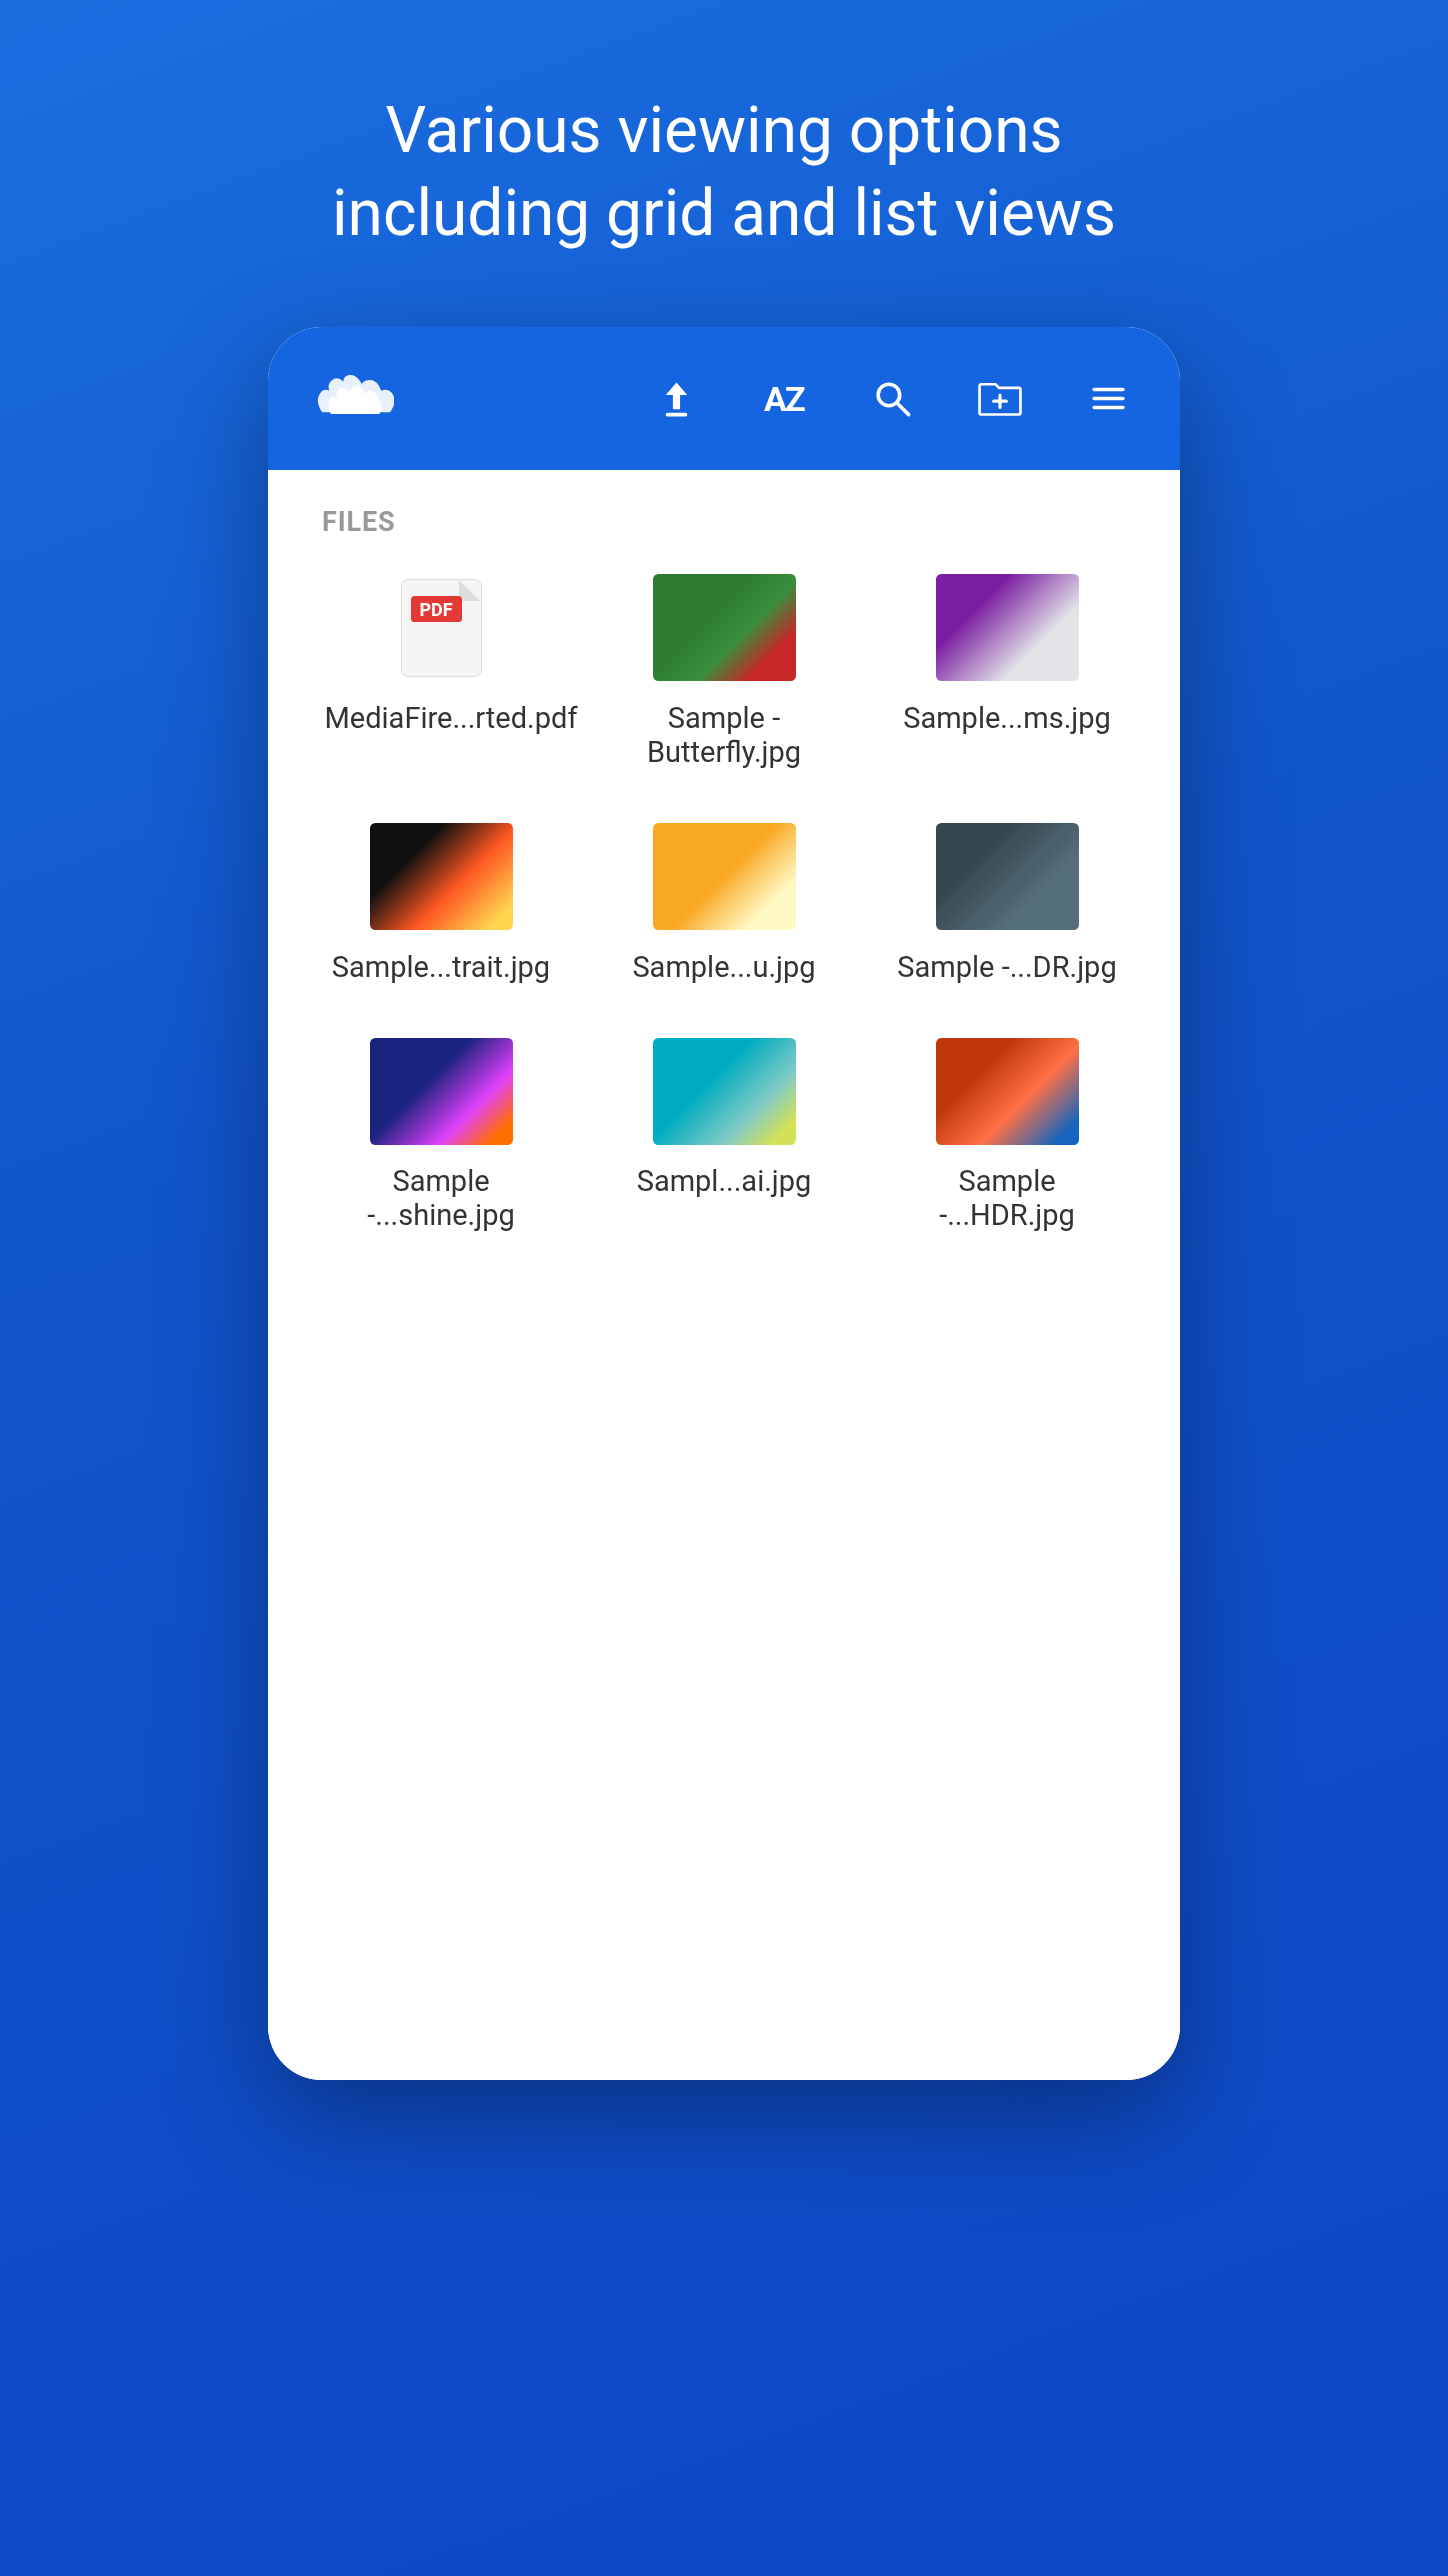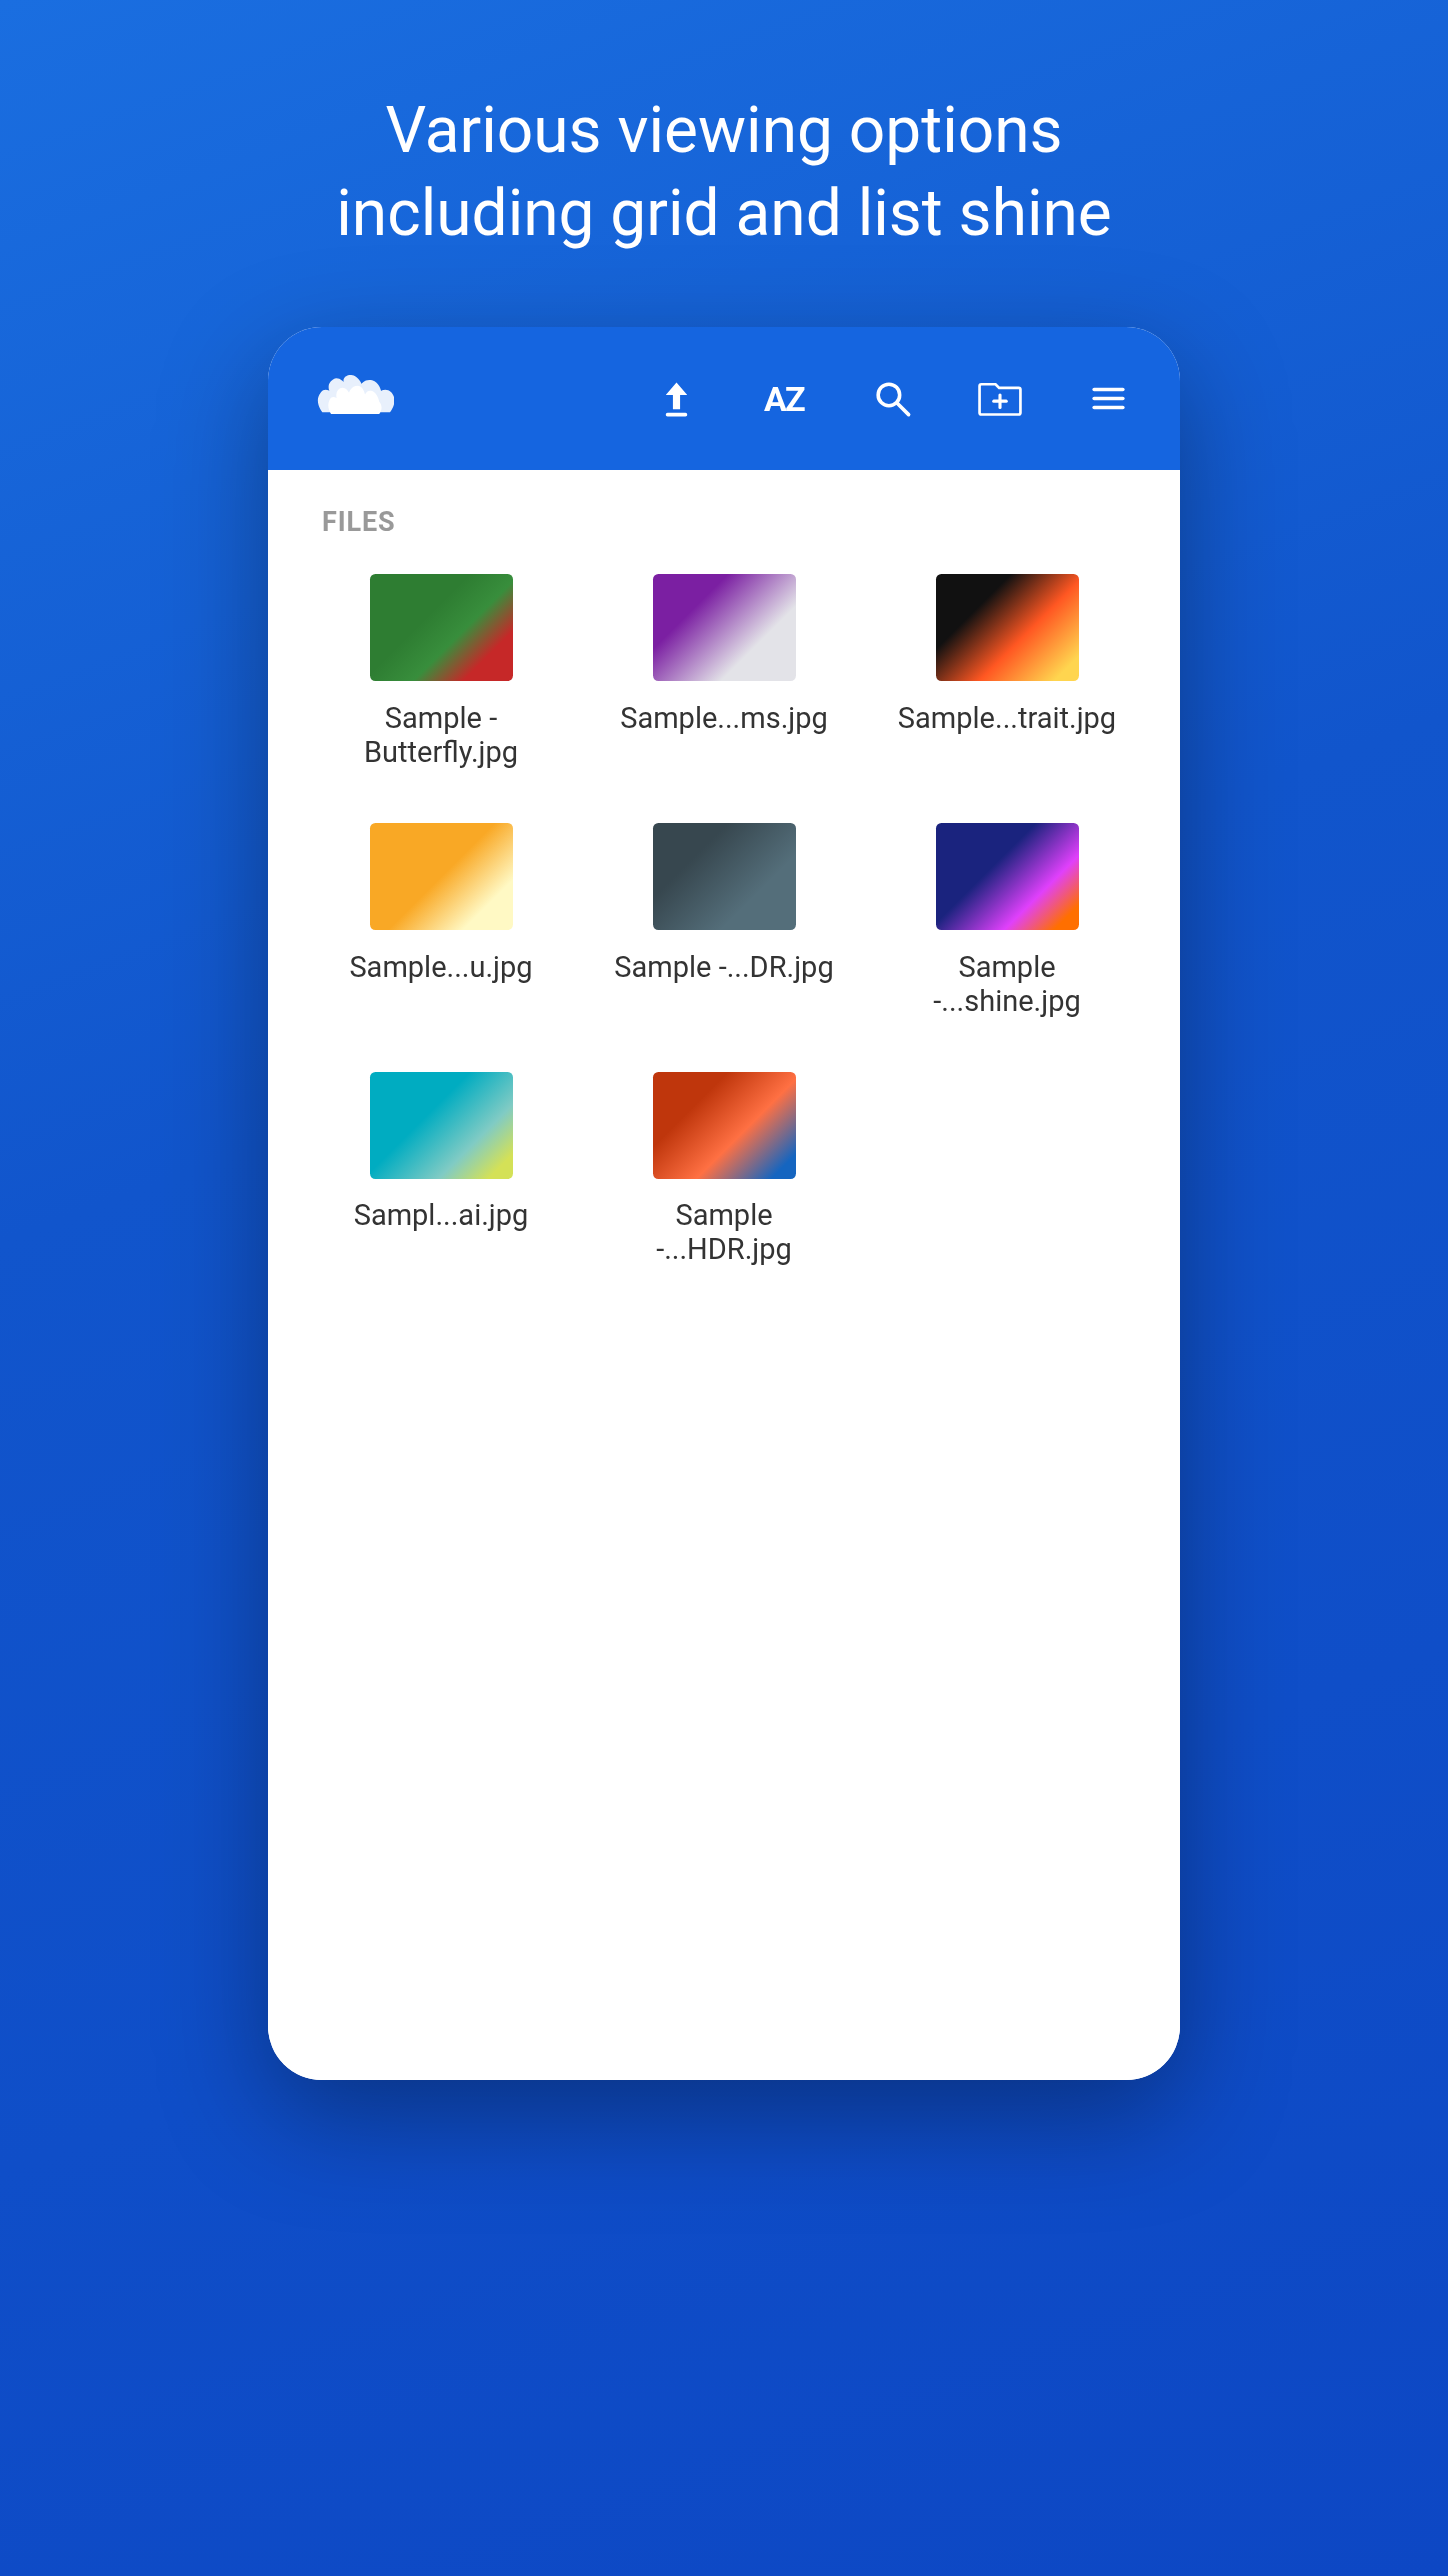--- a/index.html
+++ b/index.html
@@ -209,21 +209,21 @@
     .thumb-bridge    { background: linear-gradient(135deg, #37474f 30%, #546e7a 70%); }
     .thumb-citynight { background: linear-gradient(135deg, #1a237e 40%, #e040fb 70%, #ff6f00 90%); }
     .thumb-hawaii    { background: linear-gradient(135deg, #00acc1 40%, #80cbc4 70%, #d4e157 90%); }
     .thumb-sf        { background: linear-gradient(135deg, #bf360c 30%, #ff7043 60%, #1565c0 90%); }
   </style>
 </head>
 <body>
 
 <div class="hero-text">
   <span>Various viewing options</span><br>
-  <span>including grid and list shine</span>
+  <span>including grid and list views</span>
 </div>
 
 <div class="phone-card">
 
   <div class="app-bar">
     <div class="app-bar-logo">
 
       <svg class="logo-shape" viewBox="0 0 90 54" fill="none" xmlns="http://www.w3.org/2000/svg">
         <path d="M10 42 C10 42 0 30 8 20 C12 14 18 18 18 18 C18 18 14 10 22 5 C28 1 34 8 34 8 C34 8 32 2 40 0 C50 -1 54 10 54 10 C54 10 58 4 66 6 C74 8 76 18 76 18 C76 18 82 14 88 20 C96 30 86 42 86 42 Z" fill="white" opacity="0.9"></path>
         <path d="M20 44 C20 44 14 36 18 28 C21 22 26 26 26 26 C26 26 24 18 30 15 C36 12 40 20 40 20 C40 20 42 12 50 12 C56 12 58 22 58 22 C58 22 60 16 66 18 C72 20 74 30 74 30 C74 30 80 36 74 44 Z" fill="white"></path>
@@ -261,20 +261,30 @@
       </svg>
     </div>
   </div>
 
 
   <div class="files-section">
     <div class="files-label">FILES</div>
 
     <div class="files-grid">
 
+      <div class="file-item">
+        <div class="file-thumb">
+          <div class="pdf-icon-wrap">
+            <div class="pdf-doc-shape">
+              <span class="pdf-badge">PDF</span>
+            </div>
+          </div>
+        </div>
+        <span class="file-name">MediaFire...rted.pdf</span>
+      </div>
 
       <div class="file-item">
         <div class="file-thumb thumb-butterfly" style="border-radius:5.4px;"></div>
         <span class="file-name">Sample - Butterfly.jpg</span>
       </div>
 
       <div class="file-item">
         <div class="file-thumb thumb-cosmos" style="border-radius:5.4px;"></div>
         <span class="file-name">Sample...ms.jpg</span>
       </div>

